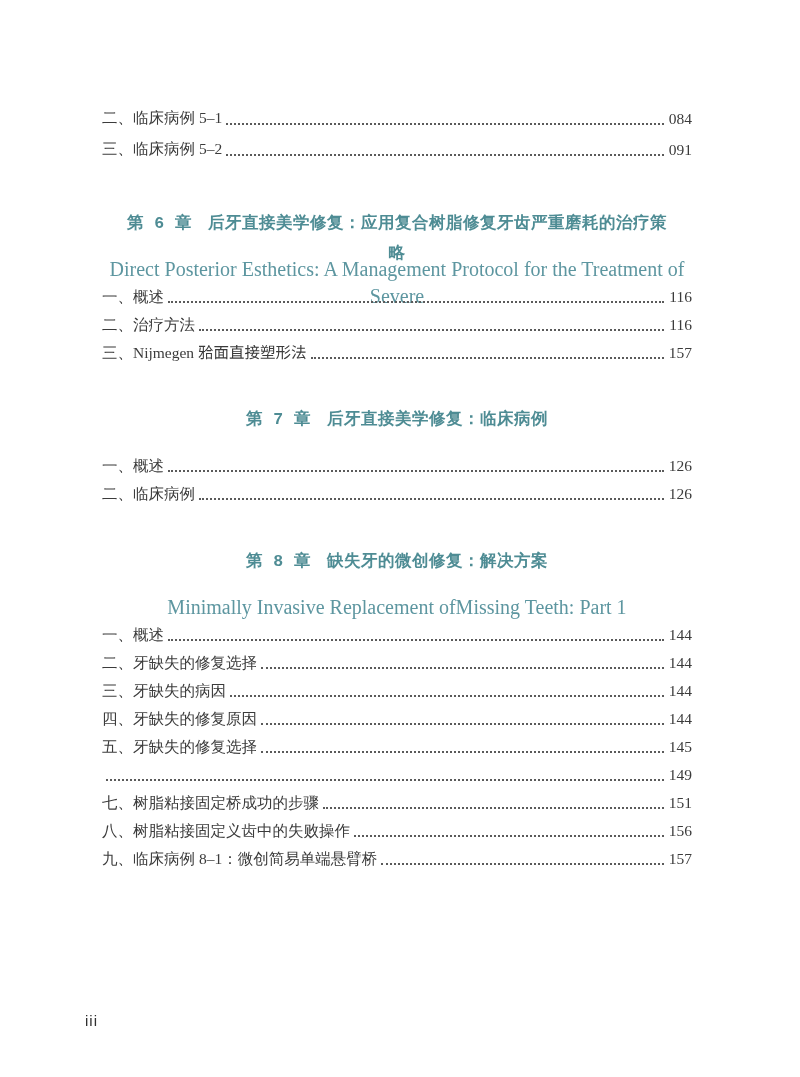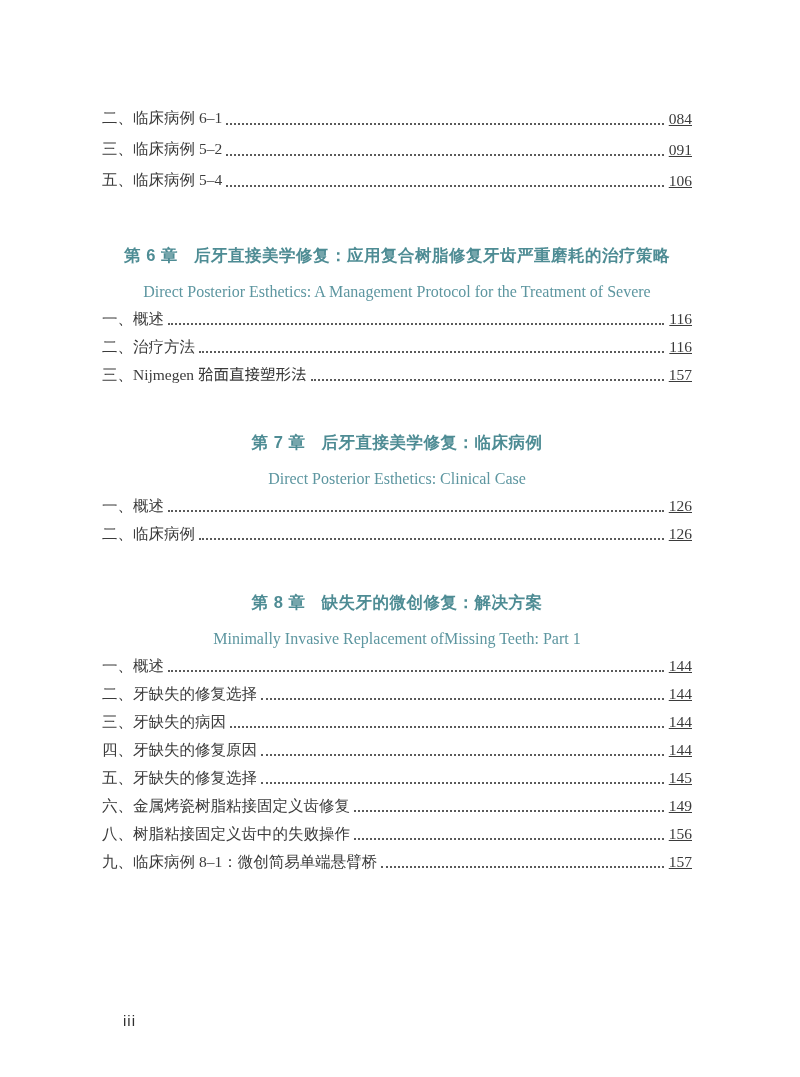--- a/index.html
+++ b/index.html
@@ -22,90 +22,84 @@
     left: 102px;
     top: 103px;
     width: 590px;
   }
   .sec { margin: 0; }
   .sec-1 { margin-top: 44px; }
   .sec-2 { margin-top: 38px; }
   .sec-3 { margin-top: 39px; }
 
   .ch-title {
-    margin: 8px;
+    margin: 17px;
     height: 30px;
     line-height: 30px;
     text-align: center;
-    font-family: Liberation Sans, sans-serif;
+    font-family: Liberation Mono, monospace;
     font-size: 16.5px;
     font-weight: 600;
     color: var(--heading-color, #4e8c94);
     letter-spacing: 0.5px;
   }
   .ch-title .ch-no { margin-right: 16px; }
 
   .ch-sub {
     height: 27px;
     line-height: 27px;
     text-align: center;
-    font-size: 16px;
+    font-size: 20px;
     color: var(--subtitle-color, #5d96a0);
   }
 
   .row {
     display: flex;
     align-items: center;
     height: 28px;
     font-size: 15.5px;
     color: var(--text-color, #3b3b3b);
   }
   .sec-0 .row { height: 31px; }
 
   .lbl { white-space: nowrap; }
   .dots {
     flex: 1;
     height: 0;
     margin: 0 5px 0 4px;
     border-bottom: 2px dotted #5a5a5a;
     transform: translateY(5px);
   }
-  .pg { white-space: nowrap; text-decoration: underline; }
+  .pg { white-space: nowrap; }
 
   .footer-pg {
     position: absolute;
     left: 85px;
     top: 1012px;
     font-size: 15px;
     color: #2f2f2f;
     font-family: "Liberation Sans", "DejaVu Sans", sans-serif;
     letter-spacing: 1px;
-    margin-left: 38px;
   }
 </style>
 </head>
 <body>
 
 <div class="page">
   <main class="toc" id="toc-root">
       <section class="sec sec-0">
         <div class="row">
-          <span class="lbl">二、临床病例 6–1</span>
+          <span class="lbl">二、临床病例 5–1</span>
           <span class="dots"></span>
           <span class="pg">084</span>
         </div>
         <div class="row">
           <span class="lbl">三、临床病例 5–2</span>
           <span class="dots"></span>
           <span class="pg">091</span>
-        </div>
-        <div class="row">
-          <span class="lbl">五、临床病例 5–4</span>
-          <span class="dots"></span>
-          <span class="pg">106</span>
         </div>
       </section>
       <section class="sec sec-1">
         <h2 class="ch-title"><span class="ch-no">第 6 章</span><span>后牙直接美学修复：应用复合树脂修复牙齿严重磨耗的治疗策略</span></h2>
         <div class="ch-sub">Direct Posterior Esthetics: A Management Protocol for the Treatment of Severe</div>
         <div class="row">
           <span class="lbl">一、概述</span>
           <span class="dots"></span>
           <span class="pg">116</span>
         </div>
@@ -115,21 +109,20 @@
           <span class="pg">116</span>
         </div>
         <div class="row">
           <span class="lbl">三、Nijmegen 𬌗面直接塑形法</span>
           <span class="dots"></span>
           <span class="pg">157</span>
         </div>
       </section>
       <section class="sec sec-2">
         <h2 class="ch-title"><span class="ch-no">第 7 章</span><span>后牙直接美学修复：临床病例</span></h2>
-        <div class="ch-sub">Direct Posterior Esthetics: Clinical Case</div>
         <div class="row">
           <span class="lbl">一、概述</span>
           <span class="dots"></span>
           <span class="pg">126</span>
         </div>
         <div class="row">
           <span class="lbl">二、临床病例</span>
           <span class="dots"></span>
           <span class="pg">126</span>
         </div>
@@ -156,23 +149,27 @@
           <span class="lbl">四、牙缺失的修复原因</span>
           <span class="dots"></span>
           <span class="pg">144</span>
         </div>
         <div class="row">
           <span class="lbl">五、牙缺失的修复选择</span>
           <span class="dots"></span>
           <span class="pg">145</span>
         </div>
         <div class="row">
-          <span class="lbl">六、金属烤瓷树脂粘接固定义齿修复</span>
           <span class="dots"></span>
           <span class="pg">149</span>
+        </div>
+        <div class="row">
+          <span class="lbl">七、树脂粘接固定桥成功的步骤</span>
+          <span class="dots"></span>
+          <span class="pg">151</span>
         </div>
         <div class="row">
           <span class="lbl">八、树脂粘接固定义齿中的失败操作</span>
           <span class="dots"></span>
           <span class="pg">156</span>
         </div>
         <div class="row">
           <span class="lbl">九、临床病例 8–1：微创简易单端悬臂桥</span>
           <span class="dots"></span>
           <span class="pg">157</span>

